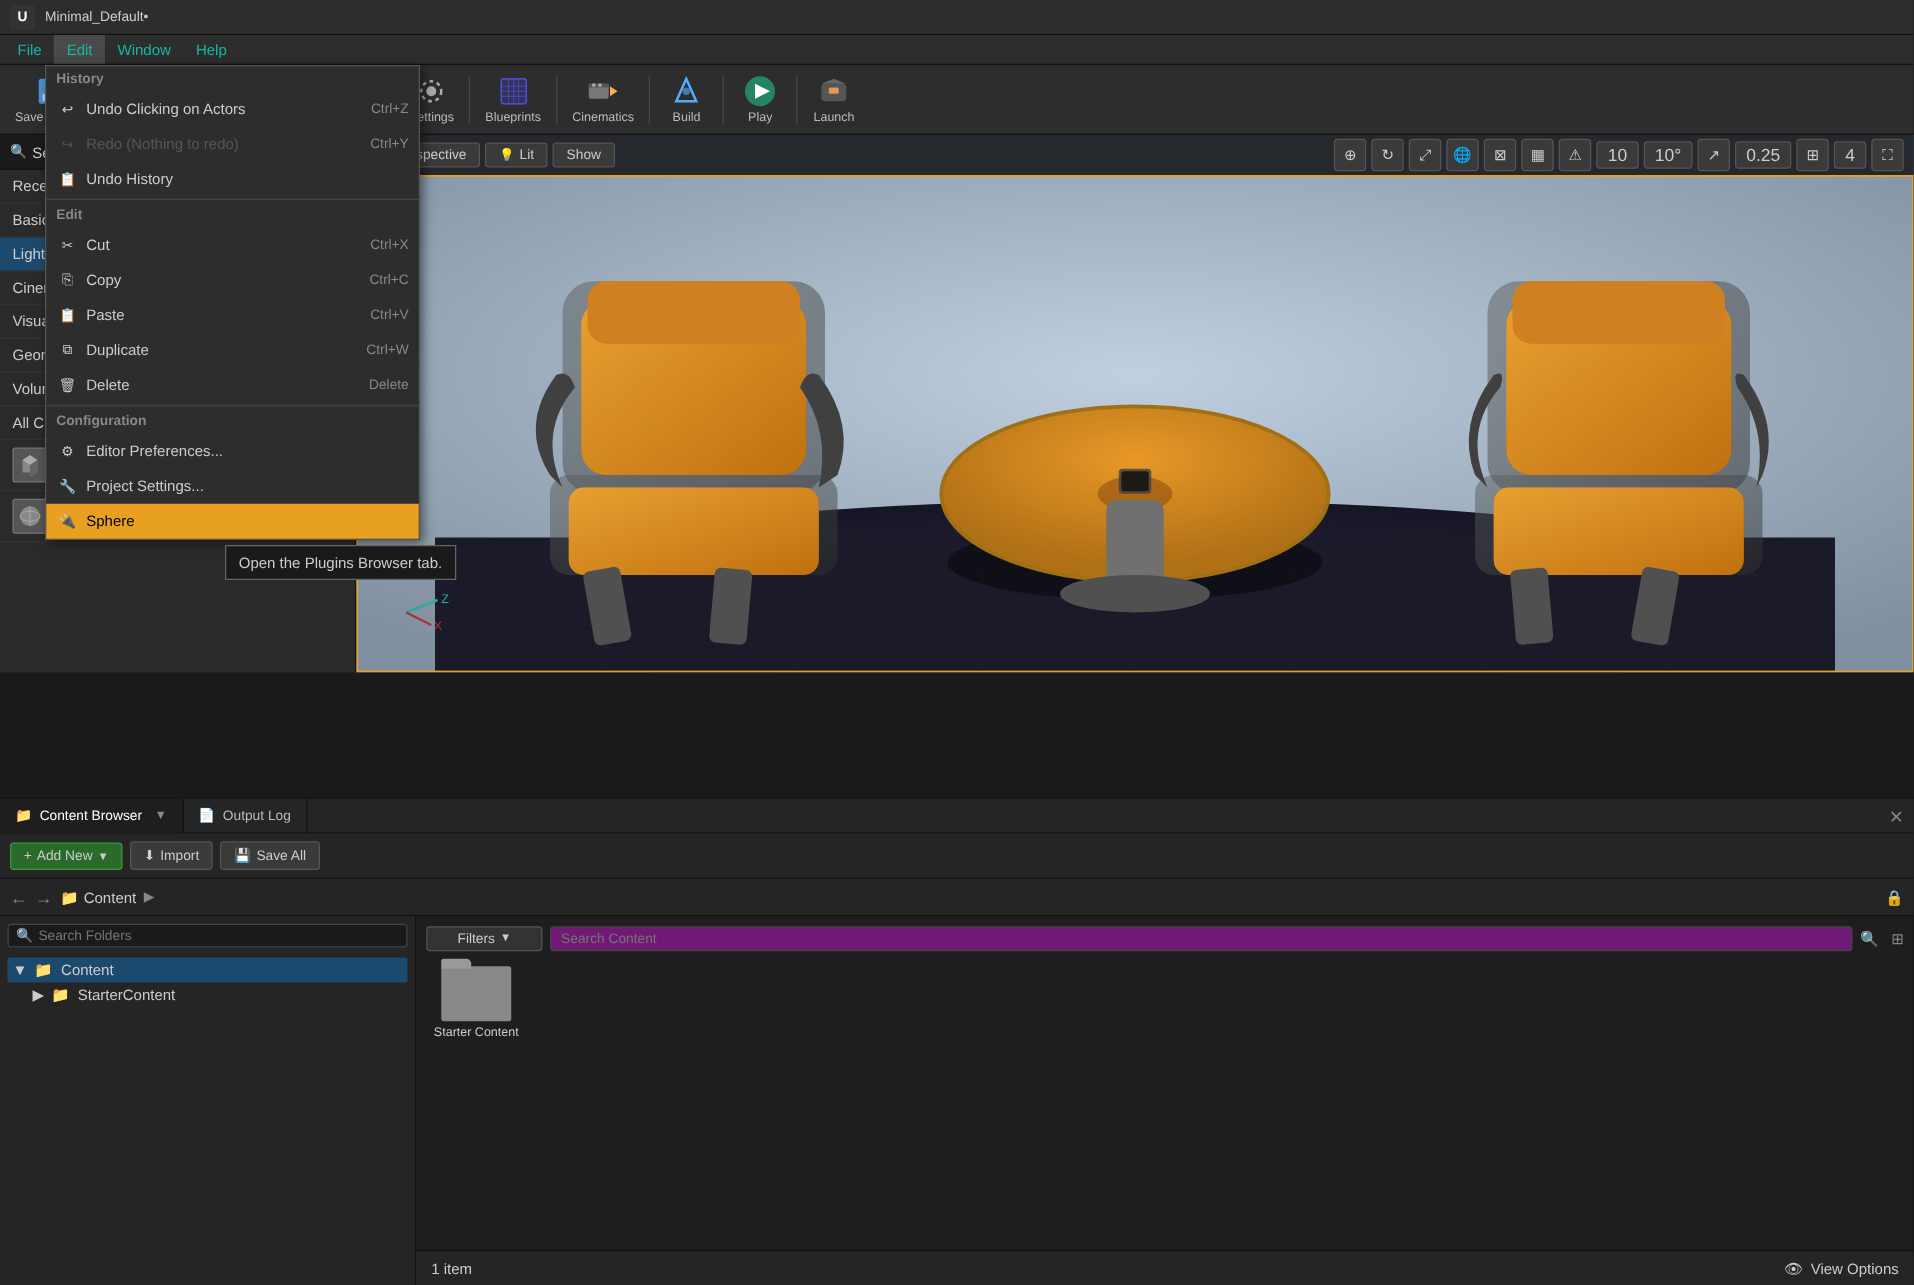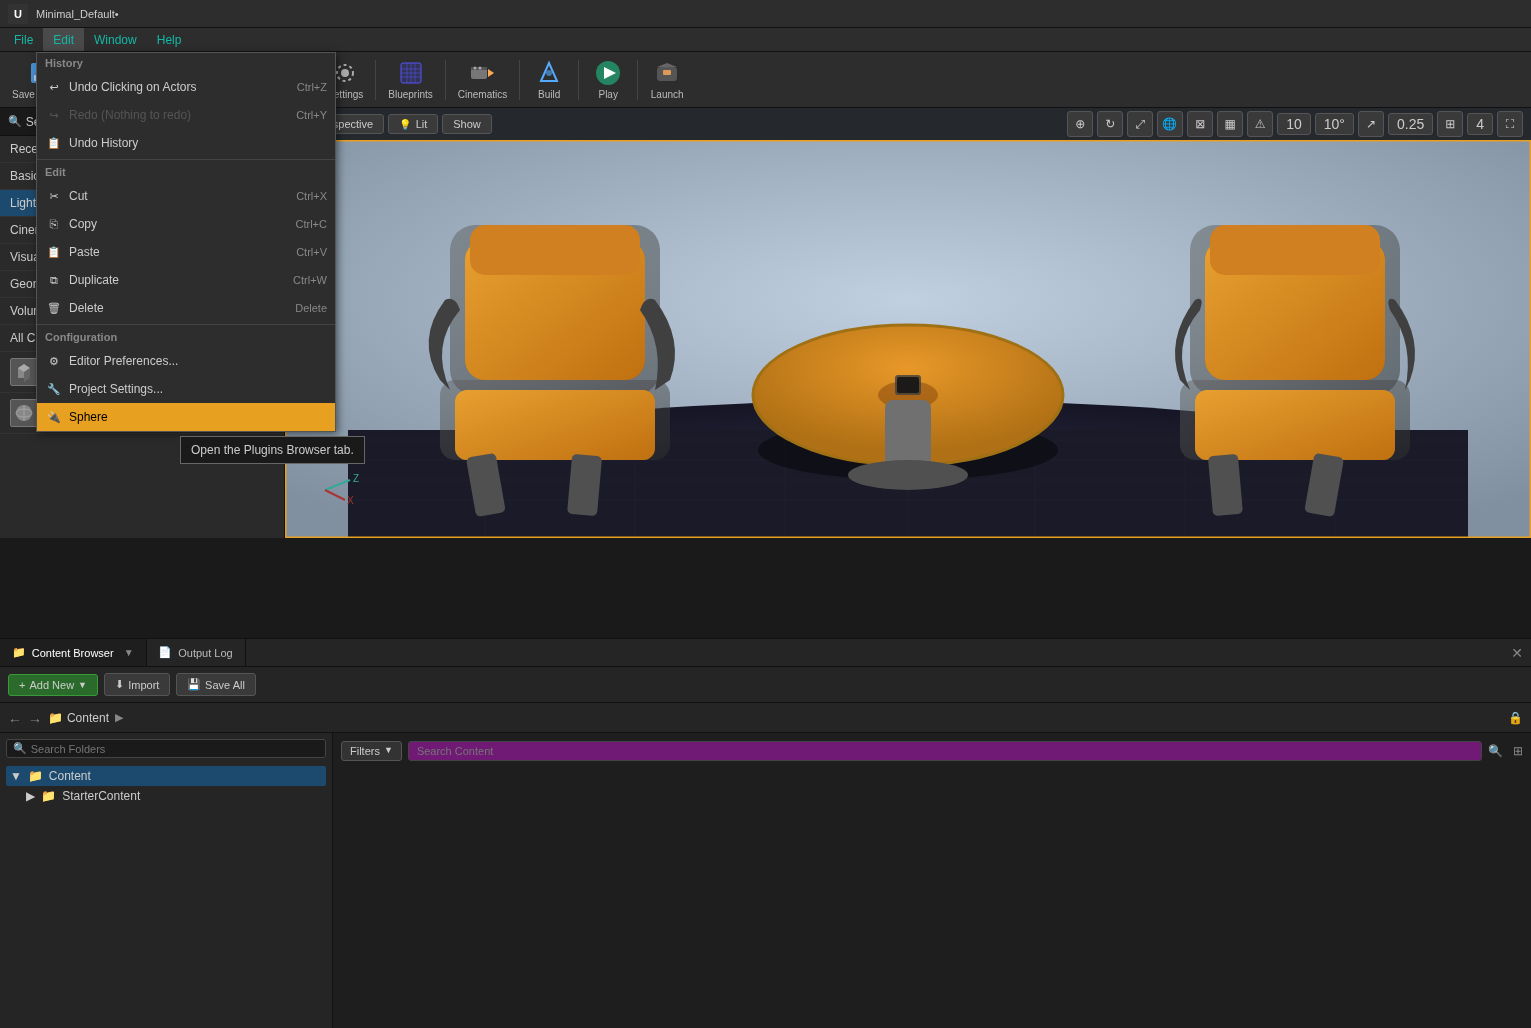--- a/index.html
+++ b/index.html
@@ -371,21 +371,21 @@
       padding: 8px;
     }
     #content-search-bar {
       display: flex;
       align-items: center;
       gap: 6px;
       margin-bottom: 8px;
     }
     .filters-btn {
       display: flex; align-items: flex-start; gap: 4px;
-      padding: 3px 8px;
+      padding: 3px 24px;
       background: #333;
       border: 1px solid #555;
       border-radius: 3px;
       cursor: pointer;
       font-size: 11px;
       color: #ccc;
     }
     #content-search {
       flex: 1;
       background: #701a75;
@@ -909,16 +909,30 @@
           <span>Filters</span>
           <span style="font-size:9px;">▼</span>
         </div>
         <div id="content-search">
           <input type="text" placeholder="Search Content" style="">
         </div>
         <span style="color:#888;cursor:pointer;">🔍</span>
         <span style="color:#888;cursor:pointer;margin-left:4px;">⊞</span>
       </div>
 
-    </div>
-  </div>
-
+      <div class="content-grid">
+        <div class="content-folder">
+          <div class="folder-icon-big"></div>
+          <span class="folder-name">Starter
+Content</span>
+        </div>
+      </div>
+    </div>
+  </div>
+
+  <div id="bottom-status">
+    <span>1 item</span>
+    <div style="display:flex;align-items:center;gap:6px;">
+      <span>👁</span>
+      <span>View Options</span>
+    </div>
+  </div>
 </div>
 
 </body></html>

